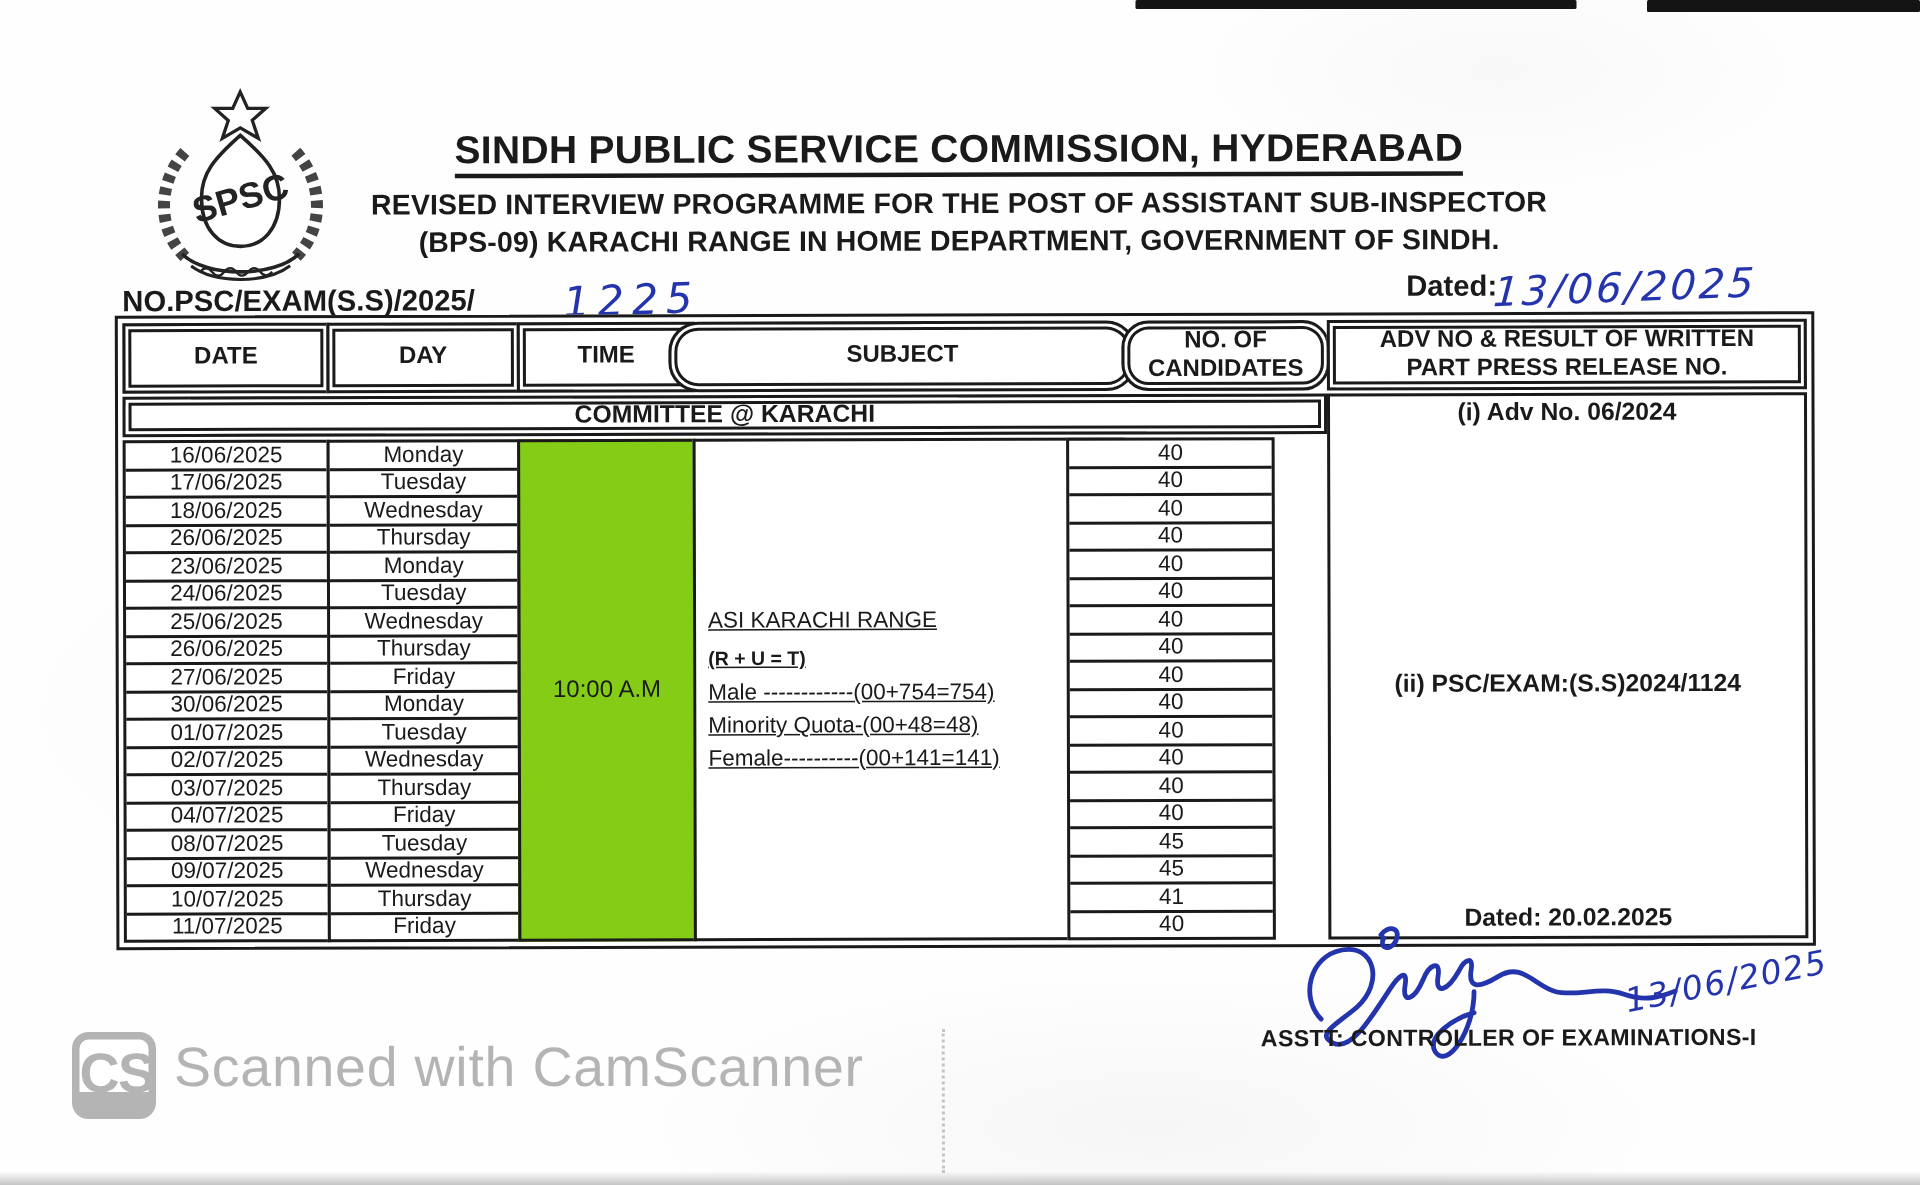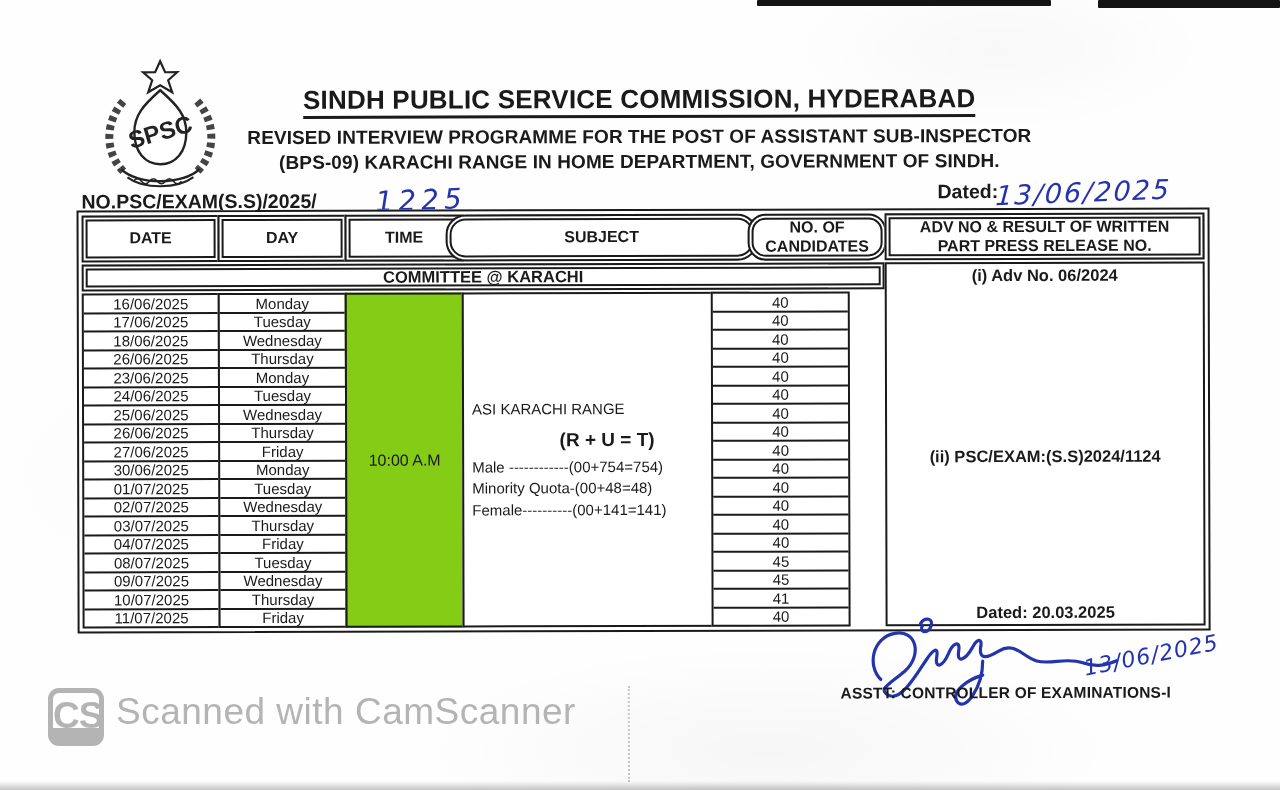--- a/index.html
+++ b/index.html
@@ -67,22 +67,22 @@
     font-size:15px;line-height:1;border-top:2px solid var(--ink);overflow:hidden;}
   .colstack .cell:first-child{border-top:none;}
   .date-col{left:0;width:138px;}
   .day-col{left:136px;width:129px;}
   .cand-col{left:629px;width:139px;}
   .time-cell{position:absolute;top:78px;left:263px;width:119px;height:335px;
     border:2px solid var(--ink);background:#84cc16;display:flex;align-items:center;
     justify-content:center;font-size:16px;}
   .subject-cell{position:absolute;top:78px;left:380px;width:288px;height:335px;
     border:2px solid var(--ink);background:#fff;display:flex;flex-direction:column;
-    justify-content:center;padding:6px 6px 6px 8px;font-size:15px;line-height:1.45;}
-  .subject-formula{font-weight:700;font-size:19px;text-align:center;margin:6px 0 2px;}
+    justify-content:center;padding:6px 6px 6px 8px;font-size:15px;line-height:1.45;text-decoration:underline;}
+  .subject-formula{font-weight:700;font-size:13px;margin:6px 0 2px;}
 
   
   .sig-svg{position:absolute;left:862px;top:616px;width:300px;height:104px;}
   .sig-date{position:absolute;left:1082px;top:644px;font-size:22px;letter-spacing:1px;
     transform:rotate(-11deg);}
   .signatory{position:absolute;left:812px;top:685px;width:386px;text-align:center;
     font-weight:700;font-size:15.5px;letter-spacing:.2px;}
 
   .cs-logo{position:absolute;left:48px;top:688px;width:56px;height:58px;
     border:5px solid var(--wm);border-radius:11px;background:#fff;}
@@ -136,21 +136,21 @@
         <div class="boxcell hcell c5">NO. OF
 CANDIDATES</div>
         <div class="boxcell hcell c6">ADV NO &amp; RESULT OF WRITTEN
 PART PRESS RELEASE NO.</div>
 
         <div class="boxcell committee">COMMITTEE @ KARACHI</div>
 
         <div class="adv-cell">
           <div class="adv-line1">(i) Adv No. 06/2024</div>
           <div>(ii) PSC/EXAM:(S.S)2024/1124</div>
-          <div>Dated: 20.03.2025</div>
+          <div>Dated: 20.02.2025</div>
         </div>
 
         <div class="colstack date-col" id="date-col">
             <div class="cell">16/06/2025</div>
             <div class="cell">17/06/2025</div>
             <div class="cell">18/06/2025</div>
             <div class="cell">26/06/2025</div>
             <div class="cell">23/06/2025</div>
             <div class="cell">24/06/2025</div>
             <div class="cell">25/06/2025</div>

